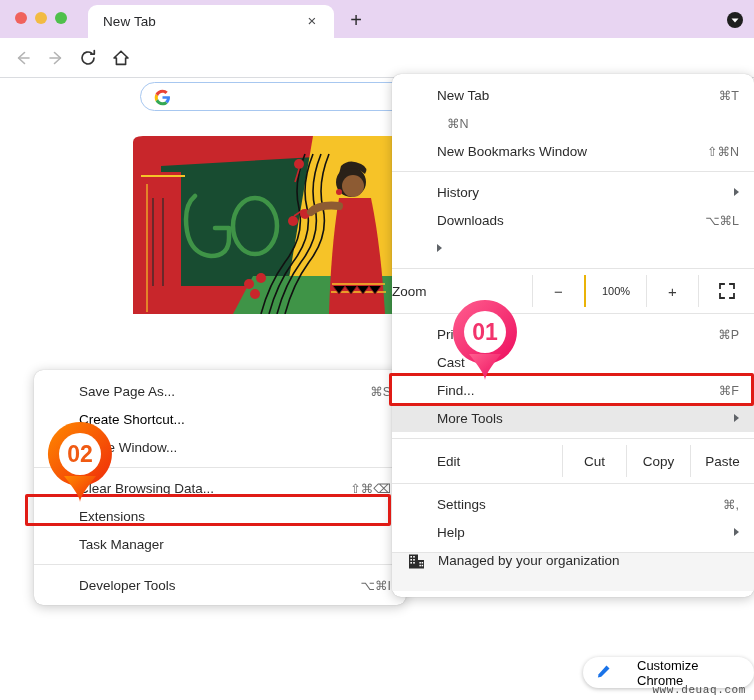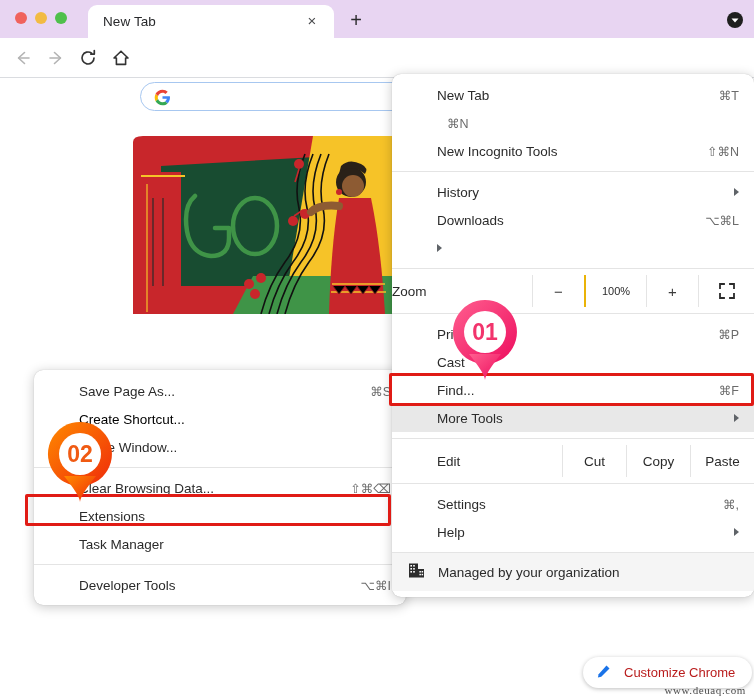--- a/index.html
+++ b/index.html
@@ -163,21 +163,21 @@
 
   
   .editrow { display: flex; align-items: stretch; height: 32px; }
   .editrow .elabel { flex: 1; padding-left: 45px; display: flex; align-items: center; }
   .editrow .ecell {
     width: 64px; border-left: 1px solid #e4e4e4;
     display: flex; align-items: center; justify-content: center;
   }
 
   .managed {
-    display: flex; align-items: center;
+    display: flex; align-items: flex-start;
     height: 38px; padding-left: 16px;
     background: #f5f5f5;
     gap: 13px;
   }
   .managed .mtext { font-size: 13.5px; color: #2b2b2b; }
 
   
   .redbox {
     position: absolute;
     border: 3px solid #e01b15;
@@ -200,27 +200,27 @@
   .pin-02 { left: 46px; top: 420px; }
   .pin-02 .num { color: #f05a12; }
 
   
   .customize {
     position: absolute; left: 583px; top: 657px;
     height: 31px; padding: 0 17px 0 13px;
     background: #ffffff;
     border-radius: 16px;
     box-shadow: 0 1px 4px rgba(0,0,0,.26);
-    display: flex; align-items: center; gap: 13px;
-    font-size: 13px; color: #b91c1c;
+    display: flex; align-items: center; gap: 26px;
+    font-size: 13px; color: #000000;
   }
   .watermark {
     position: absolute; right: 8px; bottom: 4px;
     font-size: 11px; color: #4d4d4d; letter-spacing: .6px;
-    font-family: Liberation Serif, serif;
+    font-family: Liberation Mono, monospace;
     margin-left: 45px;
   }
 </style>
 </head>
 <body>
 
 <div id="root">
 
   <div class="tabstrip">
     <div class="traffic">
@@ -393,21 +393,21 @@
   <div class="menu main-menu">
 
     <div class="mi">
       <span class="lbl">New Tab</span>
       <span class="sc">⌘T</span>
     </div>
     <div class="mi">
       <span class="sc">⌘N</span>
     </div>
     <div class="mi">
-      <span class="lbl">New Incognito Tools</span>
+      <span class="lbl">New Bookmarks Window</span>
       <span class="sc">⇧⌘N</span>
     </div>
 
     <div class="sep"></div>
 
     <div class="mi">
       <span class="lbl">History</span>
       <span class="arrow"></span>
     </div>
     <div class="mi">

